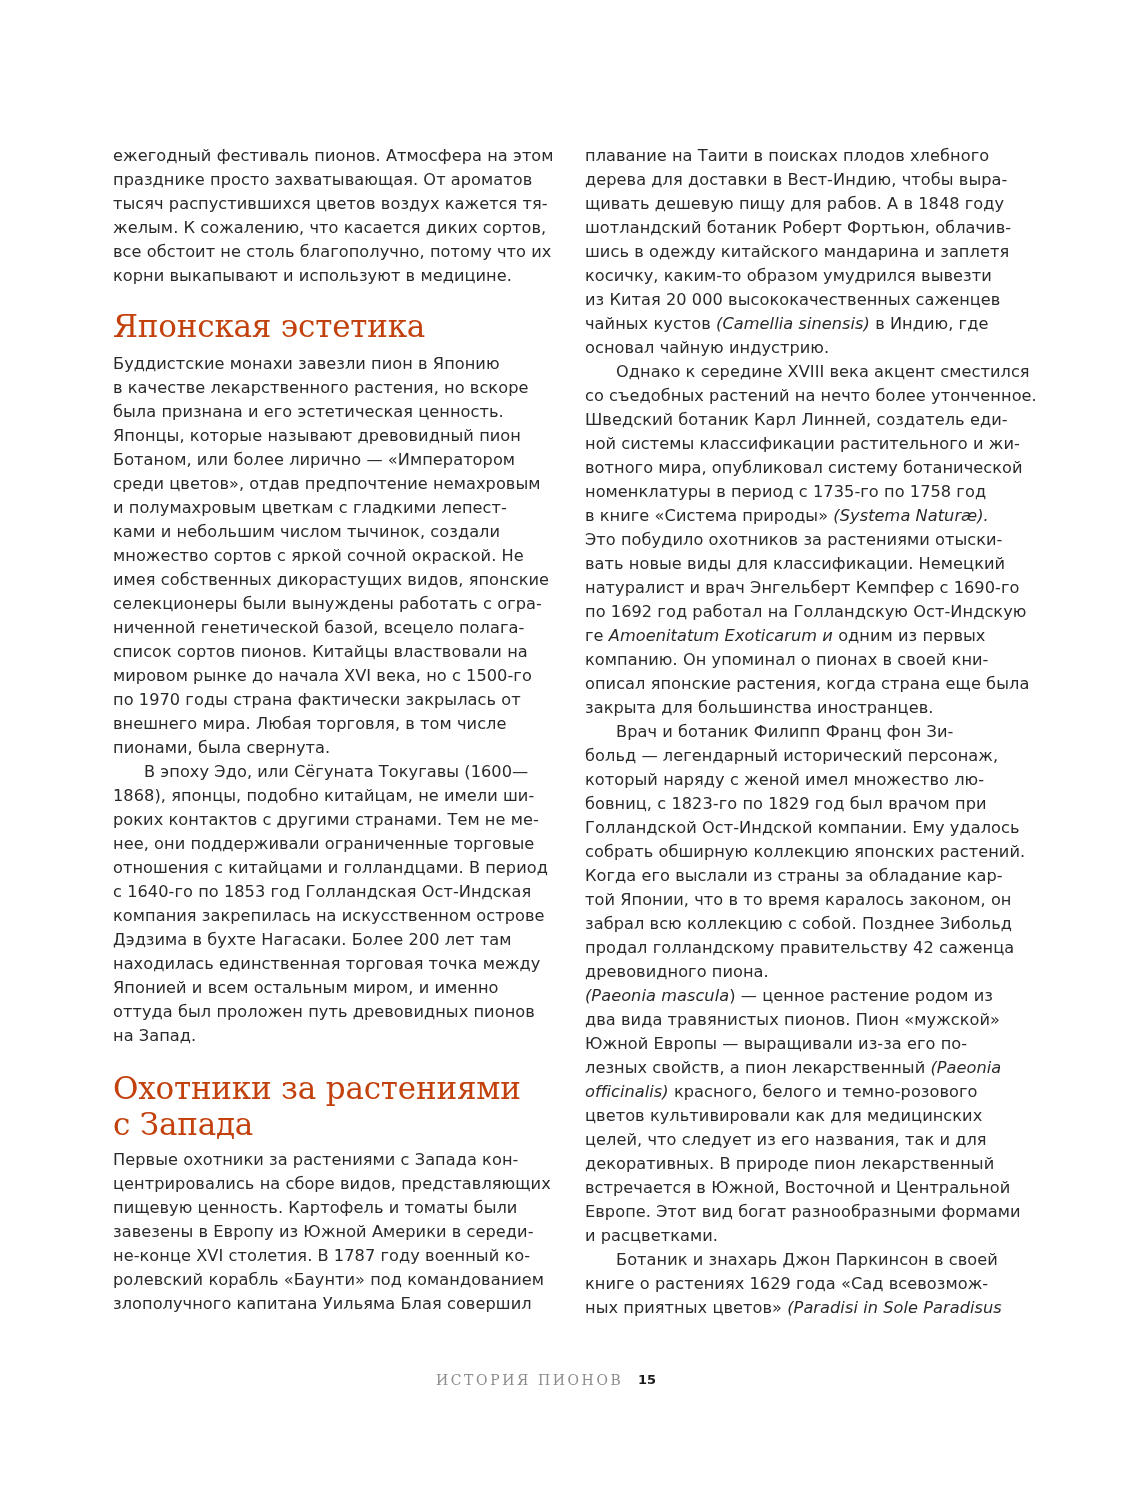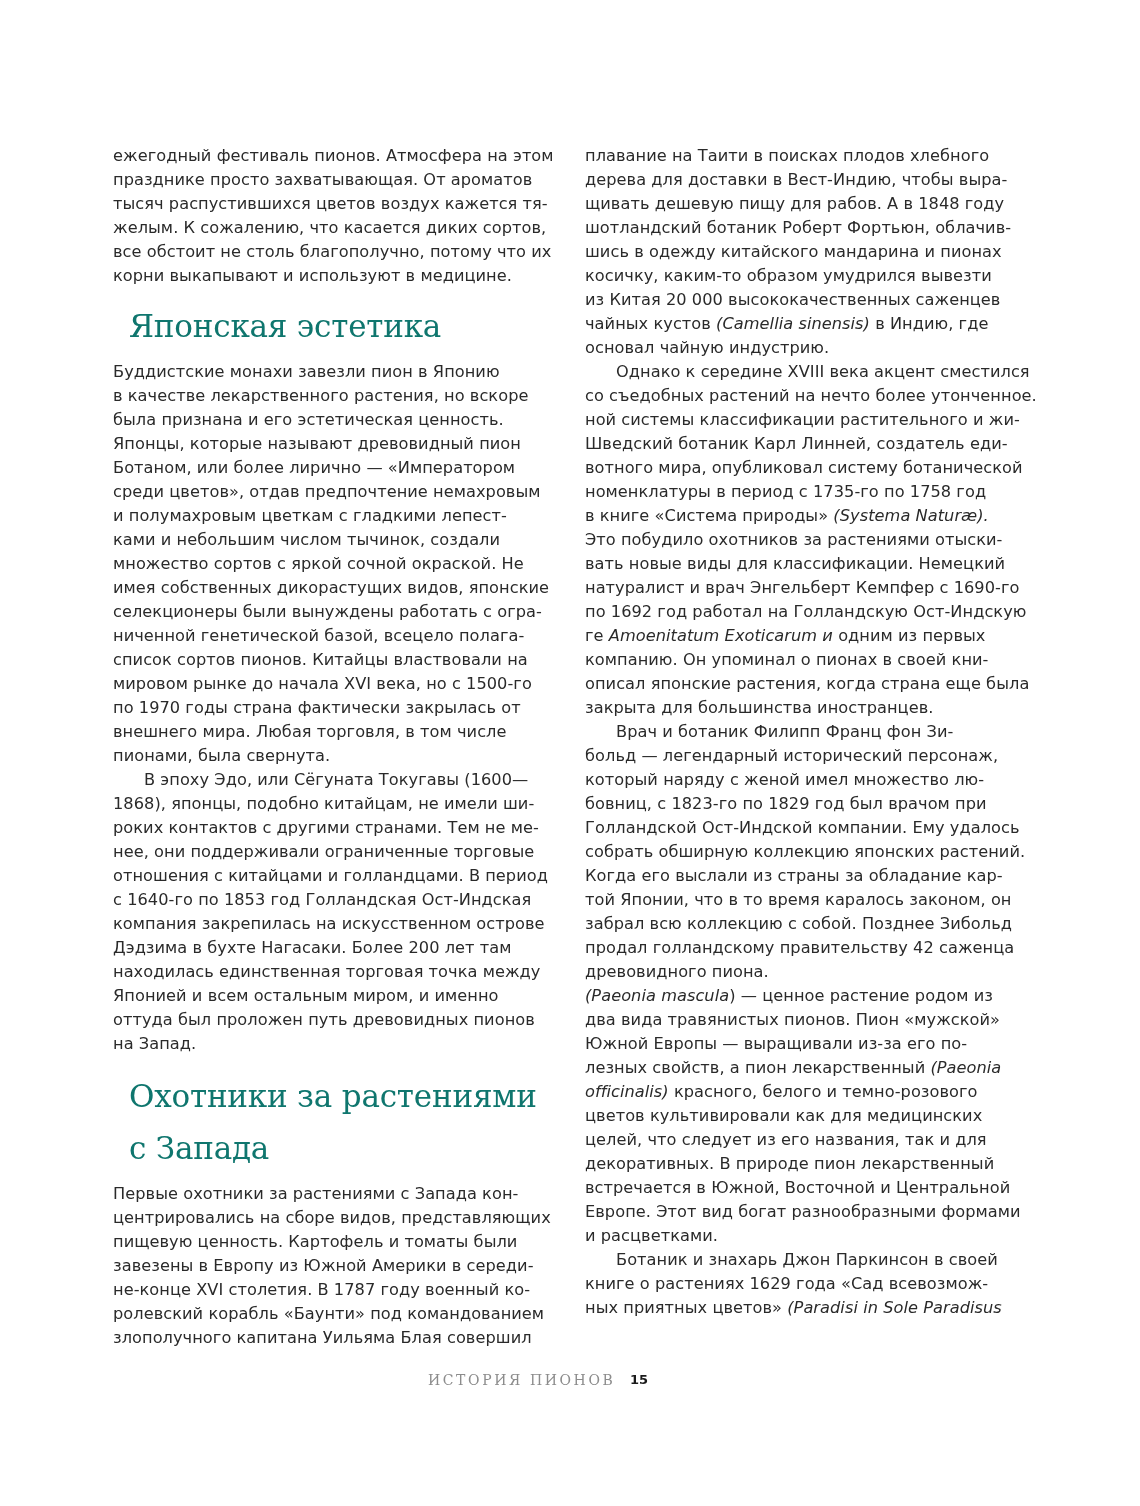--- a/index.html
+++ b/index.html
@@ -17,29 +17,29 @@
     white-space: nowrap;
     letter-spacing: 0.05px;
   }
   .line.indent { padding-left: 31px; }
   .line i { font-style: italic; }
   .heading {
     font-family: "DejaVu Serif", serif;
     font-weight: normal;
     font-size: 31px;
     line-height: 36px;
-    color: #0f766e;
-    margin: 16px;
+    color: #c2410c;
+    margin: 0;
     white-space: nowrap;
     letter-spacing: -0.2px;
   }
   .h1-wrap { margin-top: 20px; margin-bottom: 8px; }
   .h2-wrap { margin-top: 22px; margin-bottom: 6px; }
   .footer {
-    position: absolute; top: 1370px; left: 0; width: 979px; text-align: right;
+    position: absolute; top: 1370px; left: 8px; width: 979px; text-align: right;
     height: 24px;
   }
   .footer-title {
     position: absolute; left: 428px; top: 0;
     font-family: "DejaVu Serif", serif;
     font-size: 14px; letter-spacing: 2.6px; color: #8c8c8c;
     line-height: 20px;
   }
   .footer-page {
     position: absolute; left: 630px; top: 0;
@@ -116,32 +116,32 @@
       <div class="line">злополучного капитана Уильяма Блая совершил</div>
     </div>
   </div>
 
   <div class="col col-right">
     <div>
       <div class="line">плавание на Таити в поисках плодов хлебного</div>
       <div class="line">дерева для доставки в Вест-Индию, чтобы выра-</div>
       <div class="line">щивать дешевую пищу для рабов. А в 1848 году</div>
       <div class="line">шотландский ботаник Роберт Фортьюн, облачив-</div>
-      <div class="line">шись в одежду китайского мандарина и пионах</div>
+      <div class="line">шись в одежду китайского мандарина и заплетя</div>
       <div class="line">косичку, каким-то образом умудрился вывезти</div>
       <div class="line">из Китая 20 000 высококачественных саженцев</div>
       <div class="line"><span>чайных кустов </span><i>(Camellia sinensis)</i><span> в Индию, где</span></div>
       <div class="line">основал чайную индустрию.</div>
     </div>
 
     <div>
       <div class="line indent">Однако к середине XVIII века акцент сместился</div>
       <div class="line">со съедобных растений на нечто более утонченное.</div>
+      <div class="line">Шведский ботаник Карл Линней, создатель еди-</div>
       <div class="line">ной системы классификации растительного и жи-</div>
-      <div class="line">Шведский ботаник Карл Линней, создатель еди-</div>
       <div class="line">вотного мира, опубликовал систему ботанической</div>
       <div class="line">номенклатуры в период с 1735-го по 1758 год</div>
       <div class="line"><span>в книге «Система природы» </span><i>(Systema Naturæ).</i></div>
       <div class="line">Это побудило охотников за растениями отыски-</div>
       <div class="line">вать новые виды для классификации. Немецкий</div>
       <div class="line">натуралист и врач Энгельберт Кемпфер с 1690-го</div>
       <div class="line">по 1692 год работал на Голландскую Ост-Индскую</div>
       <div class="line"><span>ге </span><i>Amoenitatum Exoticarum и</i><span> одним из первых</span></div>
       <div class="line">компанию. Он упоминал о пионах в своей кни-</div>
       <div class="line">описал японские растения, когда страна еще была</div>

